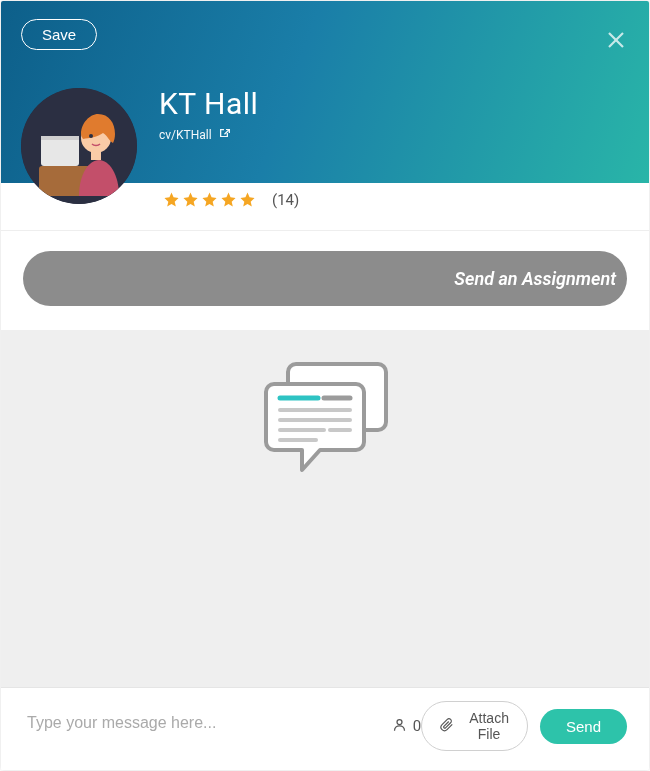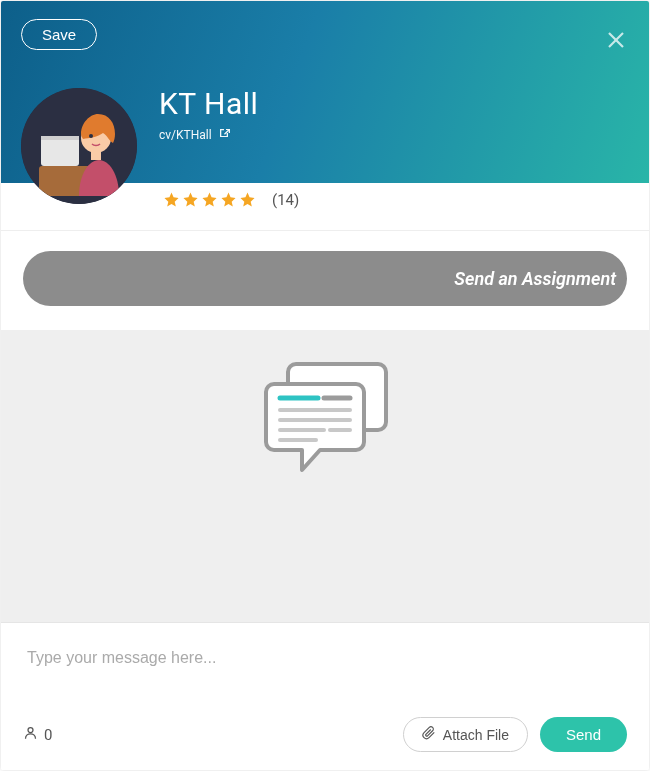--- a/index.html
+++ b/index.html
@@ -77,38 +77,38 @@
   }
   .chat-illustration { width: 150px; height: 130px; margin-bottom: 24px; }
   .chat-illustration svg { width: 100%; height: 100%; }
   .empty-text {
     color: #6d6d6d; font-size: 19px; line-height: 1.55; text-align: center;
     font-weight: 400;
   }
 
   .compose {
     background: #fff; border-top: 1px solid #e5e5e5;
-    display: flex; flex-direction: column;
+    display: flex; 
   }
   .message-input {
     border: 0; outline: 0; width: 100%;
     padding: 26px 26px 38px 26px; font-size: 16px; color: #333;
   }
   .message-input::placeholder { color: #aaa; }
   .compose-bar {
     display: flex; align-items: center; justify-content: space-between;
     padding: 12px 22px 18px 22px;
   }
   .recipient { display: flex; align-items: center; gap: 6px; color: #555; font-size: 15px; }
   .recipient svg { width: 15px; height: 15px; }
   .compose-right { display: flex; align-items: center; gap: 12px; }
   .attach-btn {
     background: #fff; border: 1.5px solid #d0d0d0; color: #555;
     border-radius: 999px; padding: 8px 18px; font-size: 14px;
-    display: inline-flex; align-items: center; gap: 7px; cursor: pointer;
+    display: inline-flex; align-items: center; gap: 15px; cursor: pointer;
   }
   .attach-btn svg { width: 14px; height: 14px; }
   .send-btn {
     background: #2dc3aa; color: #fff; border: 0;
     border-radius: 999px; padding: 9px 26px; font-size: 15px; font-weight: 500;
     cursor: pointer;
   }
 </style>
 </head>
 <body>

